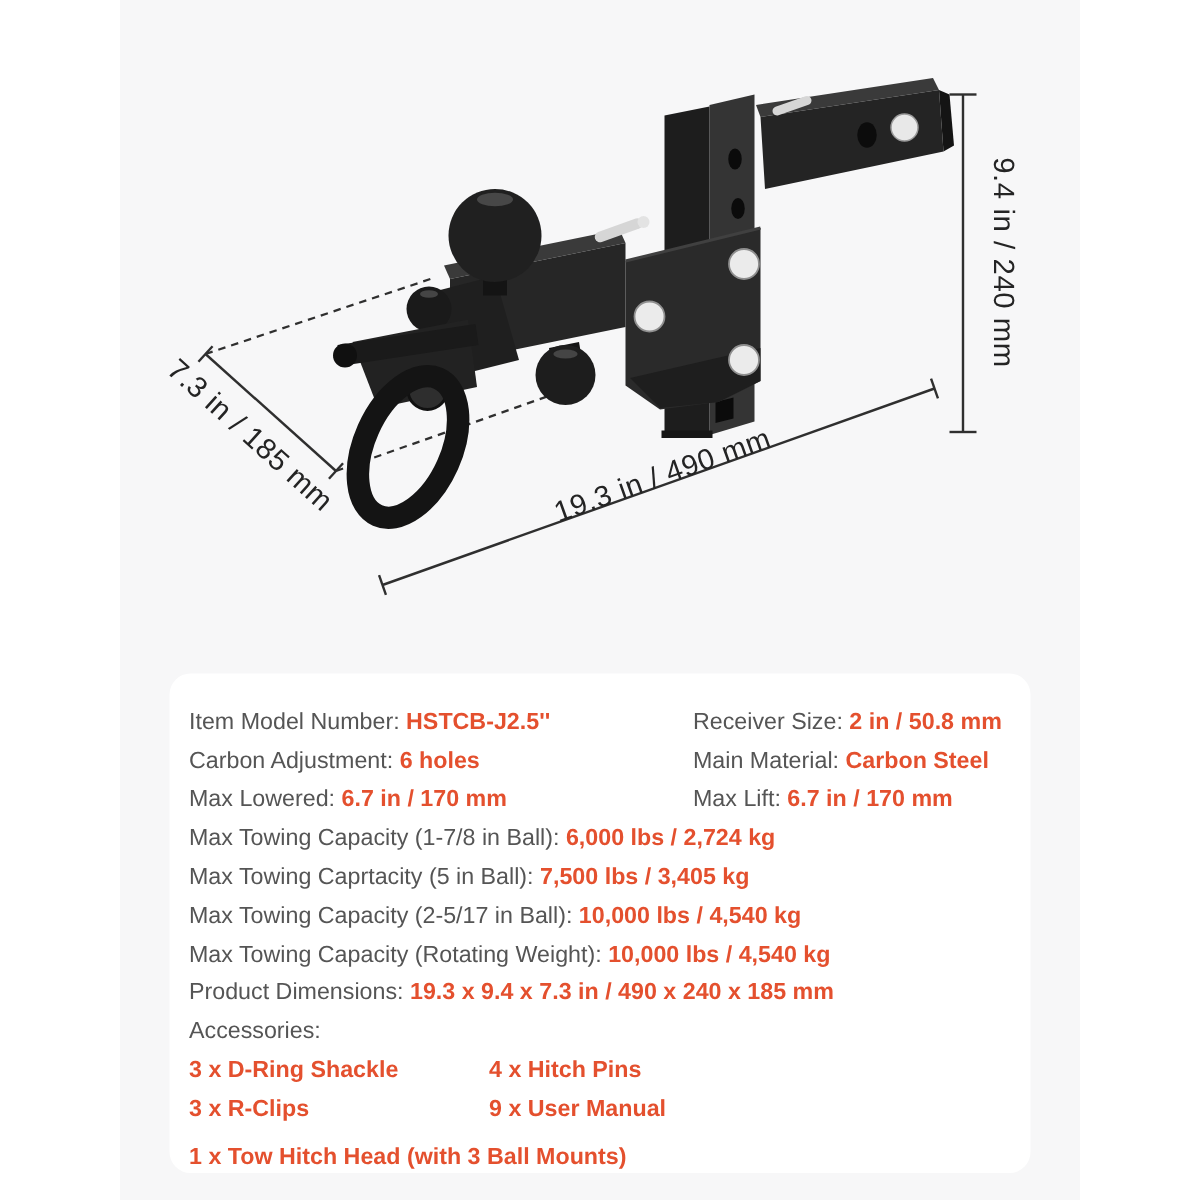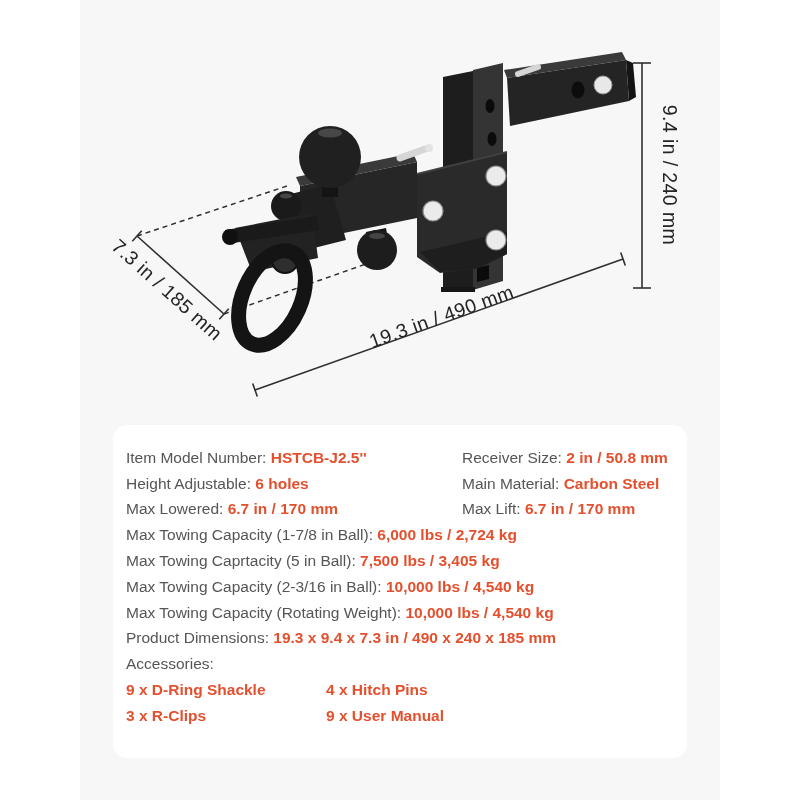--- a/index.html
+++ b/index.html
@@ -7,21 +7,21 @@
     width:800px;height:800px;position:relative;background:#ffffff;
     font-family:"Liberation Sans", sans-serif;overflow:hidden;
   }
   .canvas{
     position:absolute;left:80px;top:0;width:640px;height:800px;
     background:#f7f7f8;
   }
   .product-svg{position:absolute;left:0;top:0;width:640px;height:420px;display:block;}
 
   .spec-panel{
-    position:absolute;left:33px;top:425px;width:574px;height:333px;
+    position:absolute;left:33px;top:449px;width:574px;height:333px;
     background:#ffffff;border-radius:14px;padding:20px 13px 0 13px;
     box-sizing:border-box;
   }
   .spec-row{display:flex;align-items:center;height:25.8px;font-size:15.5px;color:#555555;white-space:nowrap;}
   .spec-row .cell{display:block;}
   .spec-row .cell.left{width:336px;}
   .spec-label{color:#555555;font-weight:400;}
   .spec-value{color:#e4502e;font-weight:700;}
   .acc-grid{display:grid;grid-template-columns:200px 151px 1fr;height:25.8px;align-items:center;
     font-size:15.5px;font-weight:700;color:#e4502e;white-space:nowrap;}
@@ -135,21 +135,21 @@
       <div class="cell left">
         <span class="spec-label">Item Model Number: </span><span class="spec-value">HSTCB-J2.5''</span>
       </div>
       <div class="cell">
         <span class="spec-label">Receiver Size: </span><span class="spec-value">2 in / 50.8 mm</span>
       </div>
     </div>
 
     <div class="spec-row">
       <div class="cell left">
-        <span class="spec-label">Height Adjustable: </span><span class="spec-value">6 holes</span>
+        <span class="spec-label">Carbon Adjustment: </span><span class="spec-value">6 holes</span>
       </div>
       <div class="cell">
         <span class="spec-label">Main Material: </span><span class="spec-value">Carbon Steel</span>
       </div>
     </div>
 
     <div class="spec-row">
       <div class="cell left">
         <span class="spec-label">Max Lowered: </span><span class="spec-value">6.7 in / 170 mm</span>
       </div>
@@ -165,21 +165,21 @@
     </div>
 
     <div class="spec-row">
       <div class="cell">
         <span class="spec-label">Max Towing Caprtacity (5 in Ball): </span><span class="spec-value">7,500 lbs / 3,405 kg</span>
       </div>
     </div>
 
     <div class="spec-row">
       <div class="cell">
-        <span class="spec-label">Max Towing Capacity (2-3/16 in Ball): </span><span class="spec-value">10,000 lbs / 4,540 kg</span>
+        <span class="spec-label">Max Towing Capacity (2-5/17 in Ball): </span><span class="spec-value">10,000 lbs / 4,540 kg</span>
       </div>
     </div>
 
     <div class="spec-row">
       <div class="cell">
         <span class="spec-label">Max Towing Capacity (Rotating Weight): </span><span class="spec-value">10,000 lbs / 4,540 kg</span>
       </div>
     </div>
 
 
@@ -189,28 +189,29 @@
       </div>
     </div>
 
     <div class="spec-row">
       <div class="cell">
         <span class="spec-label">Accessories:</span>
       </div>
     </div>
 
     <div class="acc-grid">
-      <span>9 x D-Ring Shackle</span>
+      <span>3 x D-Ring Shackle</span>
       <span>4 x Hitch Pins</span>
     </div>
 
     <div class="acc-grid">
       <span>3 x R-Clips</span>
       <span>9 x User Manual</span>
       <span></span>
     </div>
 
   </div>
 
   <div class="acc-outside">
+    <span>1 x Tow Hitch Head (with 3 Ball Mounts)</span>
   </div>
 
 </div>
 
 </body></html>

